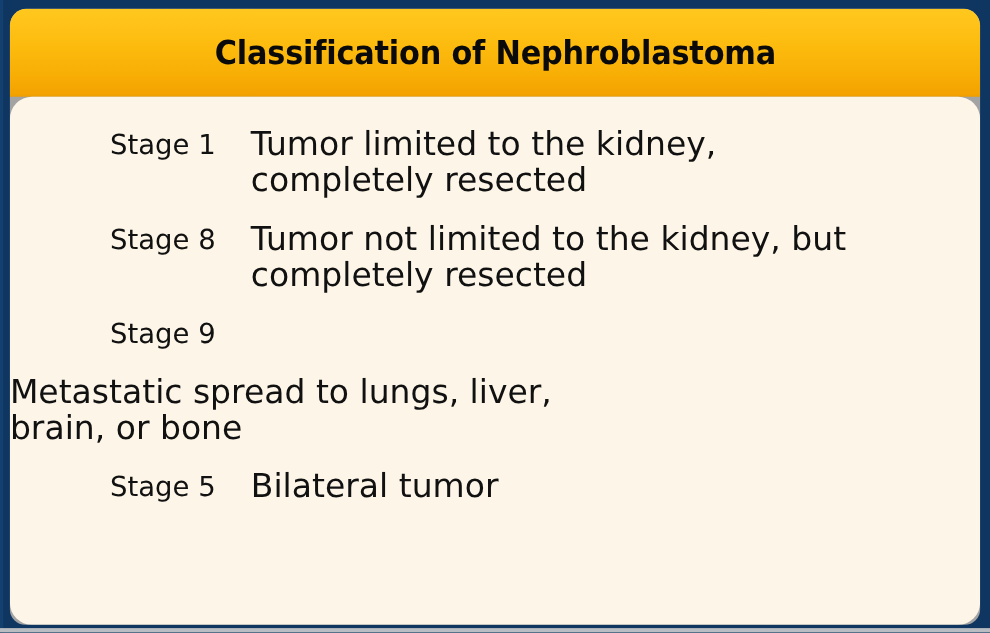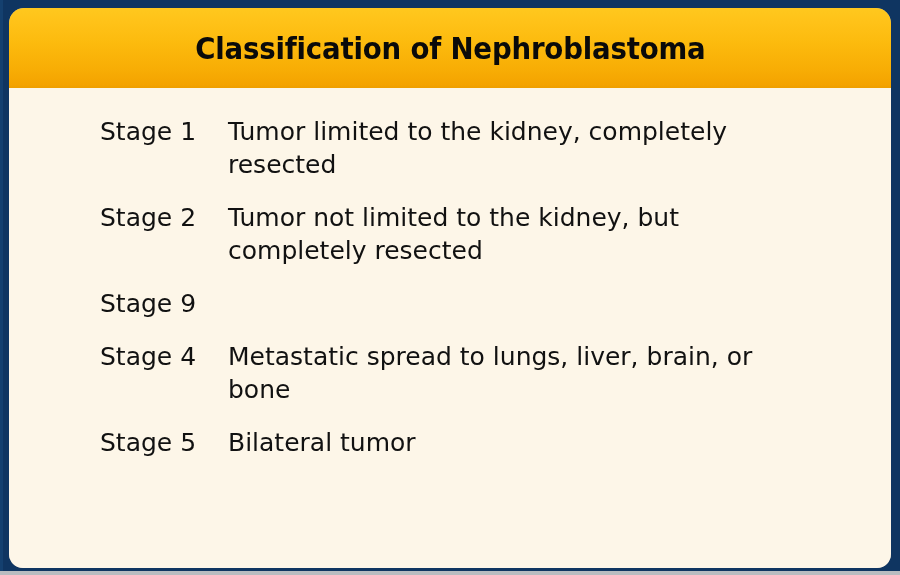--- a/index.html
+++ b/index.html
@@ -74,20 +74,21 @@
     transform: scaleX(0.92);
     transform-origin: center;
     white-space: nowrap;
   }
 
   #card-body {
     height: 480px;
     background: #FDF6E8;
     padding: 27px 0 0 0;
     box-sizing: border-box;
+    border-radius: 20px;
   }
 
   #stage-list {
     margin: 0;
     padding: 0;
     list-style: none;
   }
 
   .stage-row {
     display: flex;
@@ -101,21 +102,21 @@
     margin-left: 91px;
     font-size: 25px;
     line-height: 33px;
     color: #111111;
     white-space: nowrap;
   }
 
   .stage-desc {
     flex: 1 1 auto;
     max-width: 576px;
-    font-size: 25px;
+    font-size: 30px;
     line-height: 33px;
     color: #111111;
   }
 </style>
 </head>
 <body>
 
 <div id="frame">
 
   <div id="card">
@@ -126,30 +127,29 @@
 
     <div id="card-body">
       <ul id="stage-list">
 
         <li class="stage-row">
           <div class="stage-label">Stage 1</div>
           <div class="stage-desc">Tumor limited to the kidney, completely resected</div>
         </li>
 
         <li class="stage-row">
-          <div class="stage-label">Stage 2</div>
+          <div class="stage-label">Stage 8</div>
           <div class="stage-desc">Tumor not limited to the kidney, but completely resected</div>
         </li>
 
         <li class="stage-row">
           <div class="stage-label">Stage 9</div>
         </li>
 
         <li class="stage-row">
-          <div class="stage-label">Stage 4</div>
           <div class="stage-desc">Metastatic spread to lungs, liver, brain, or bone</div>
         </li>
 
         <li class="stage-row">
           <div class="stage-label">Stage 5</div>
           <div class="stage-desc">Bilateral tumor</div>
         </li>
 
       </ul>
     </div>

